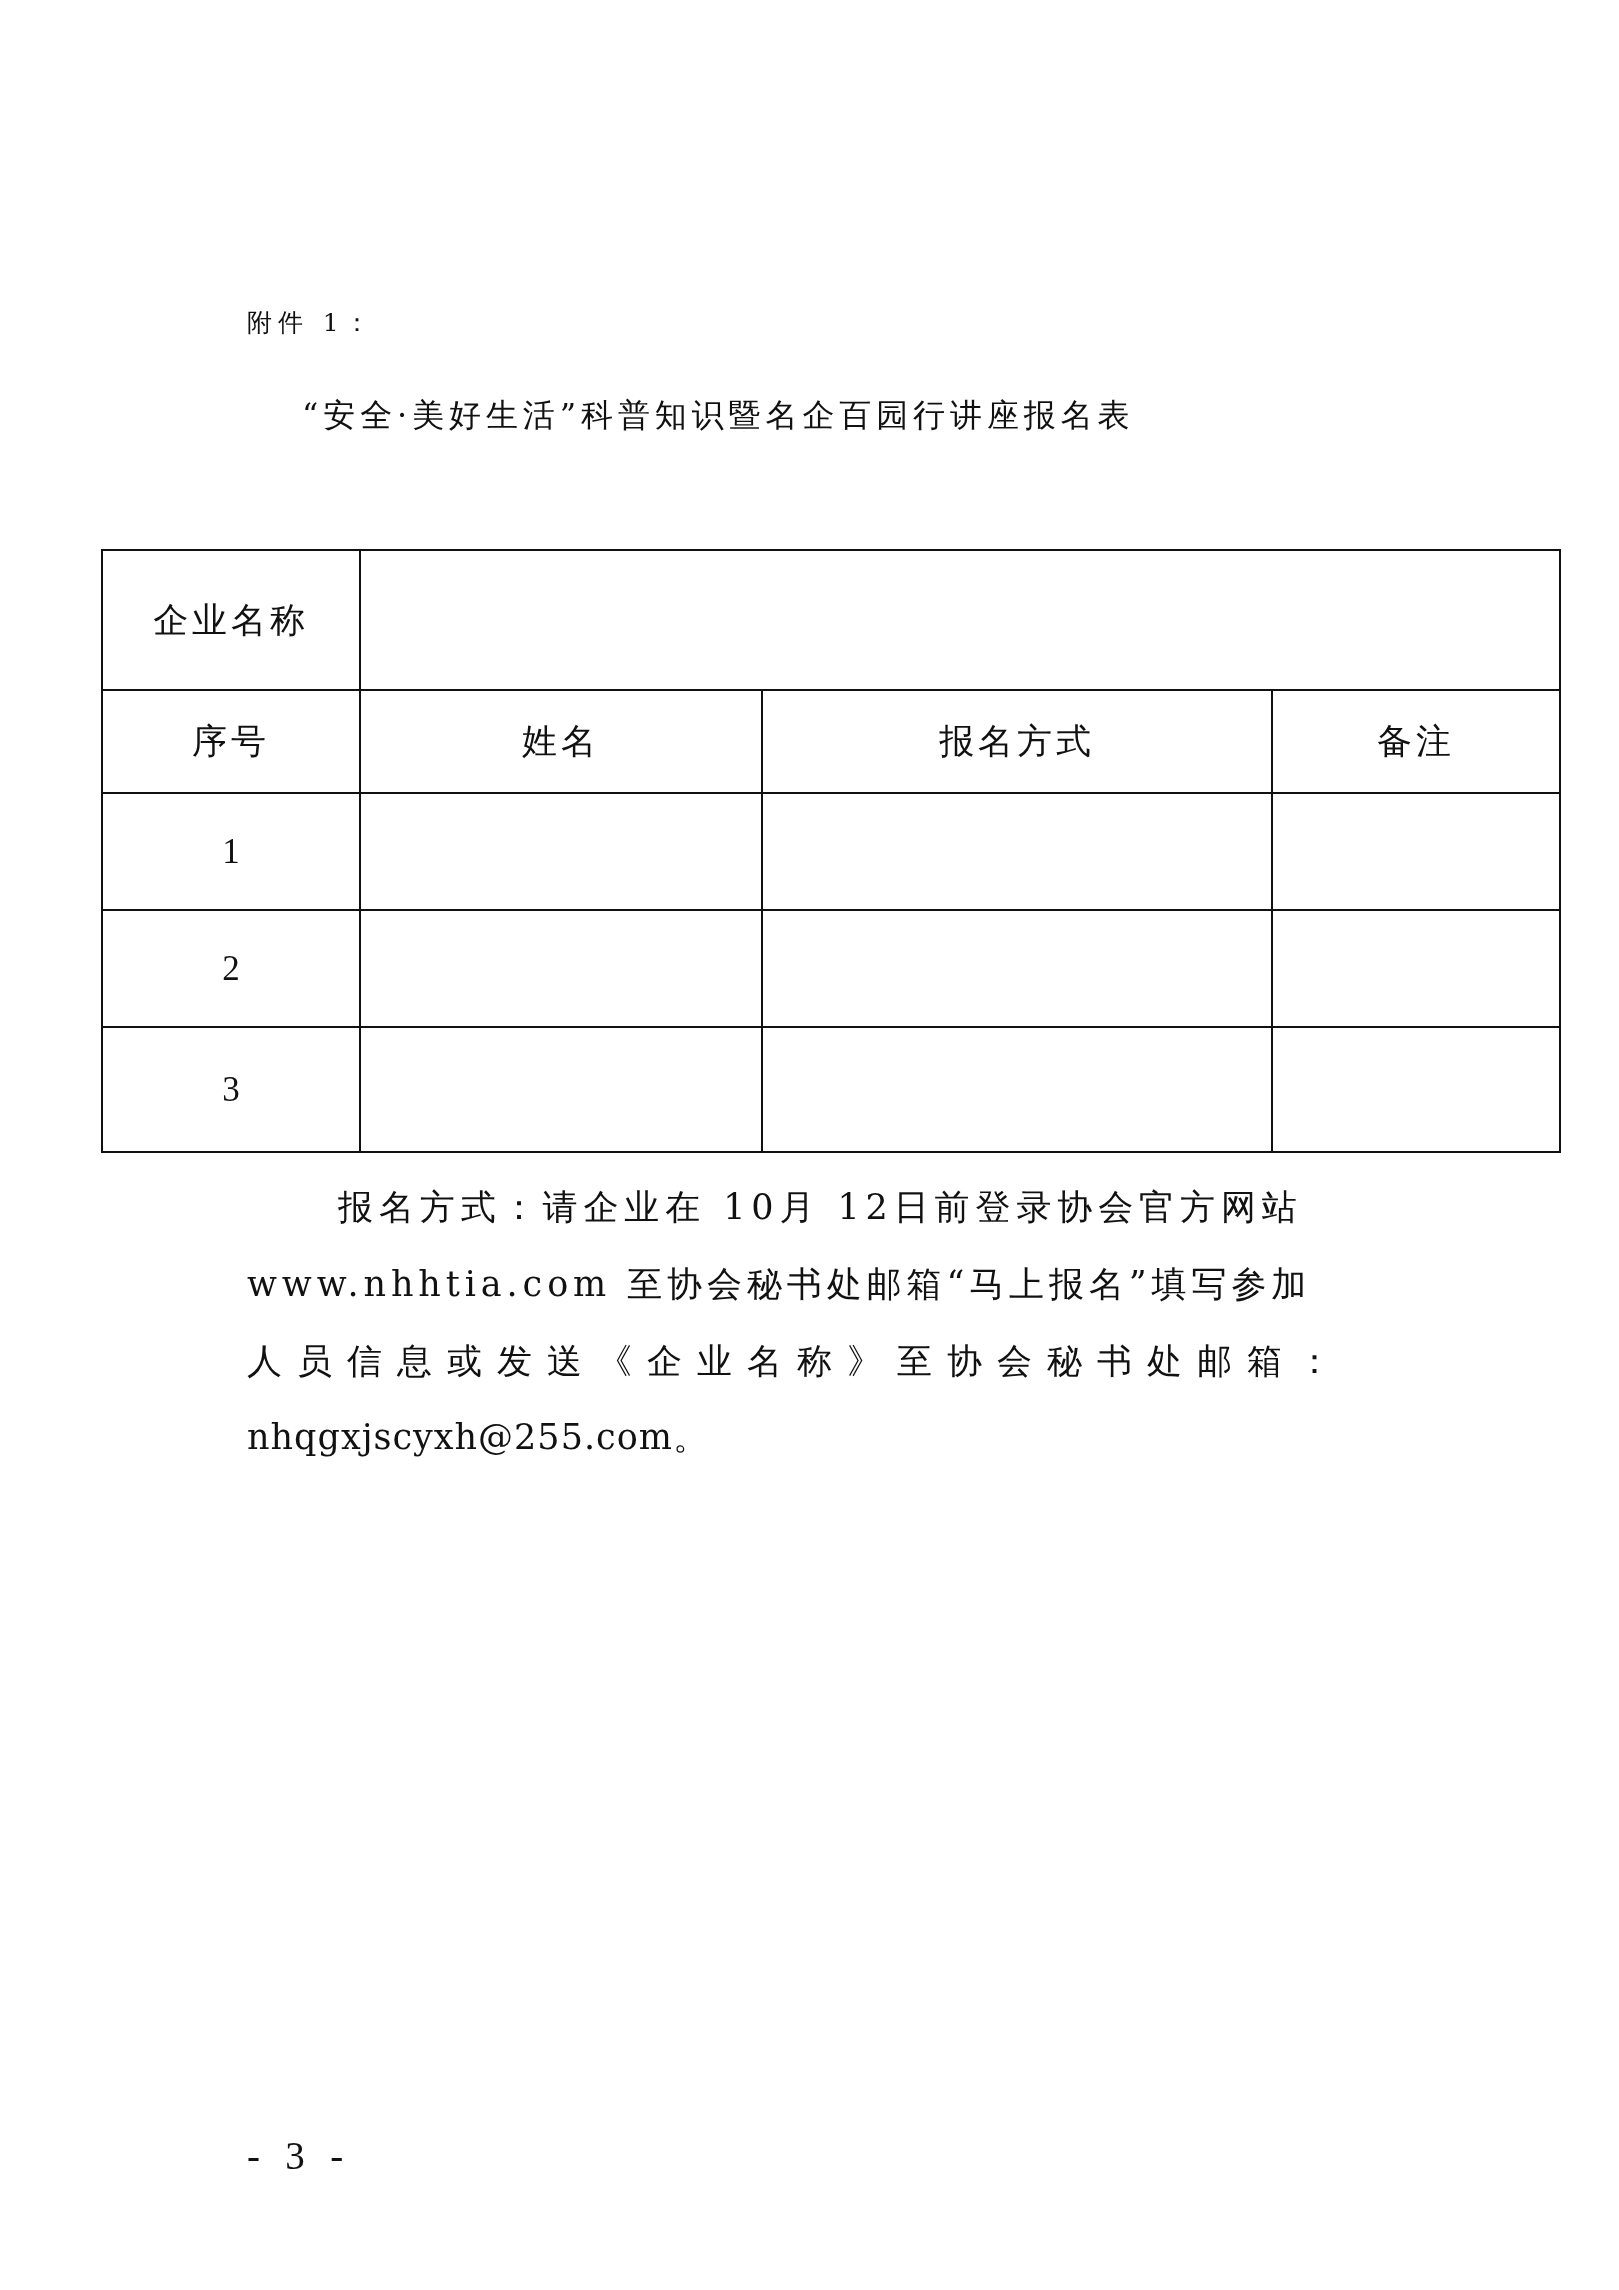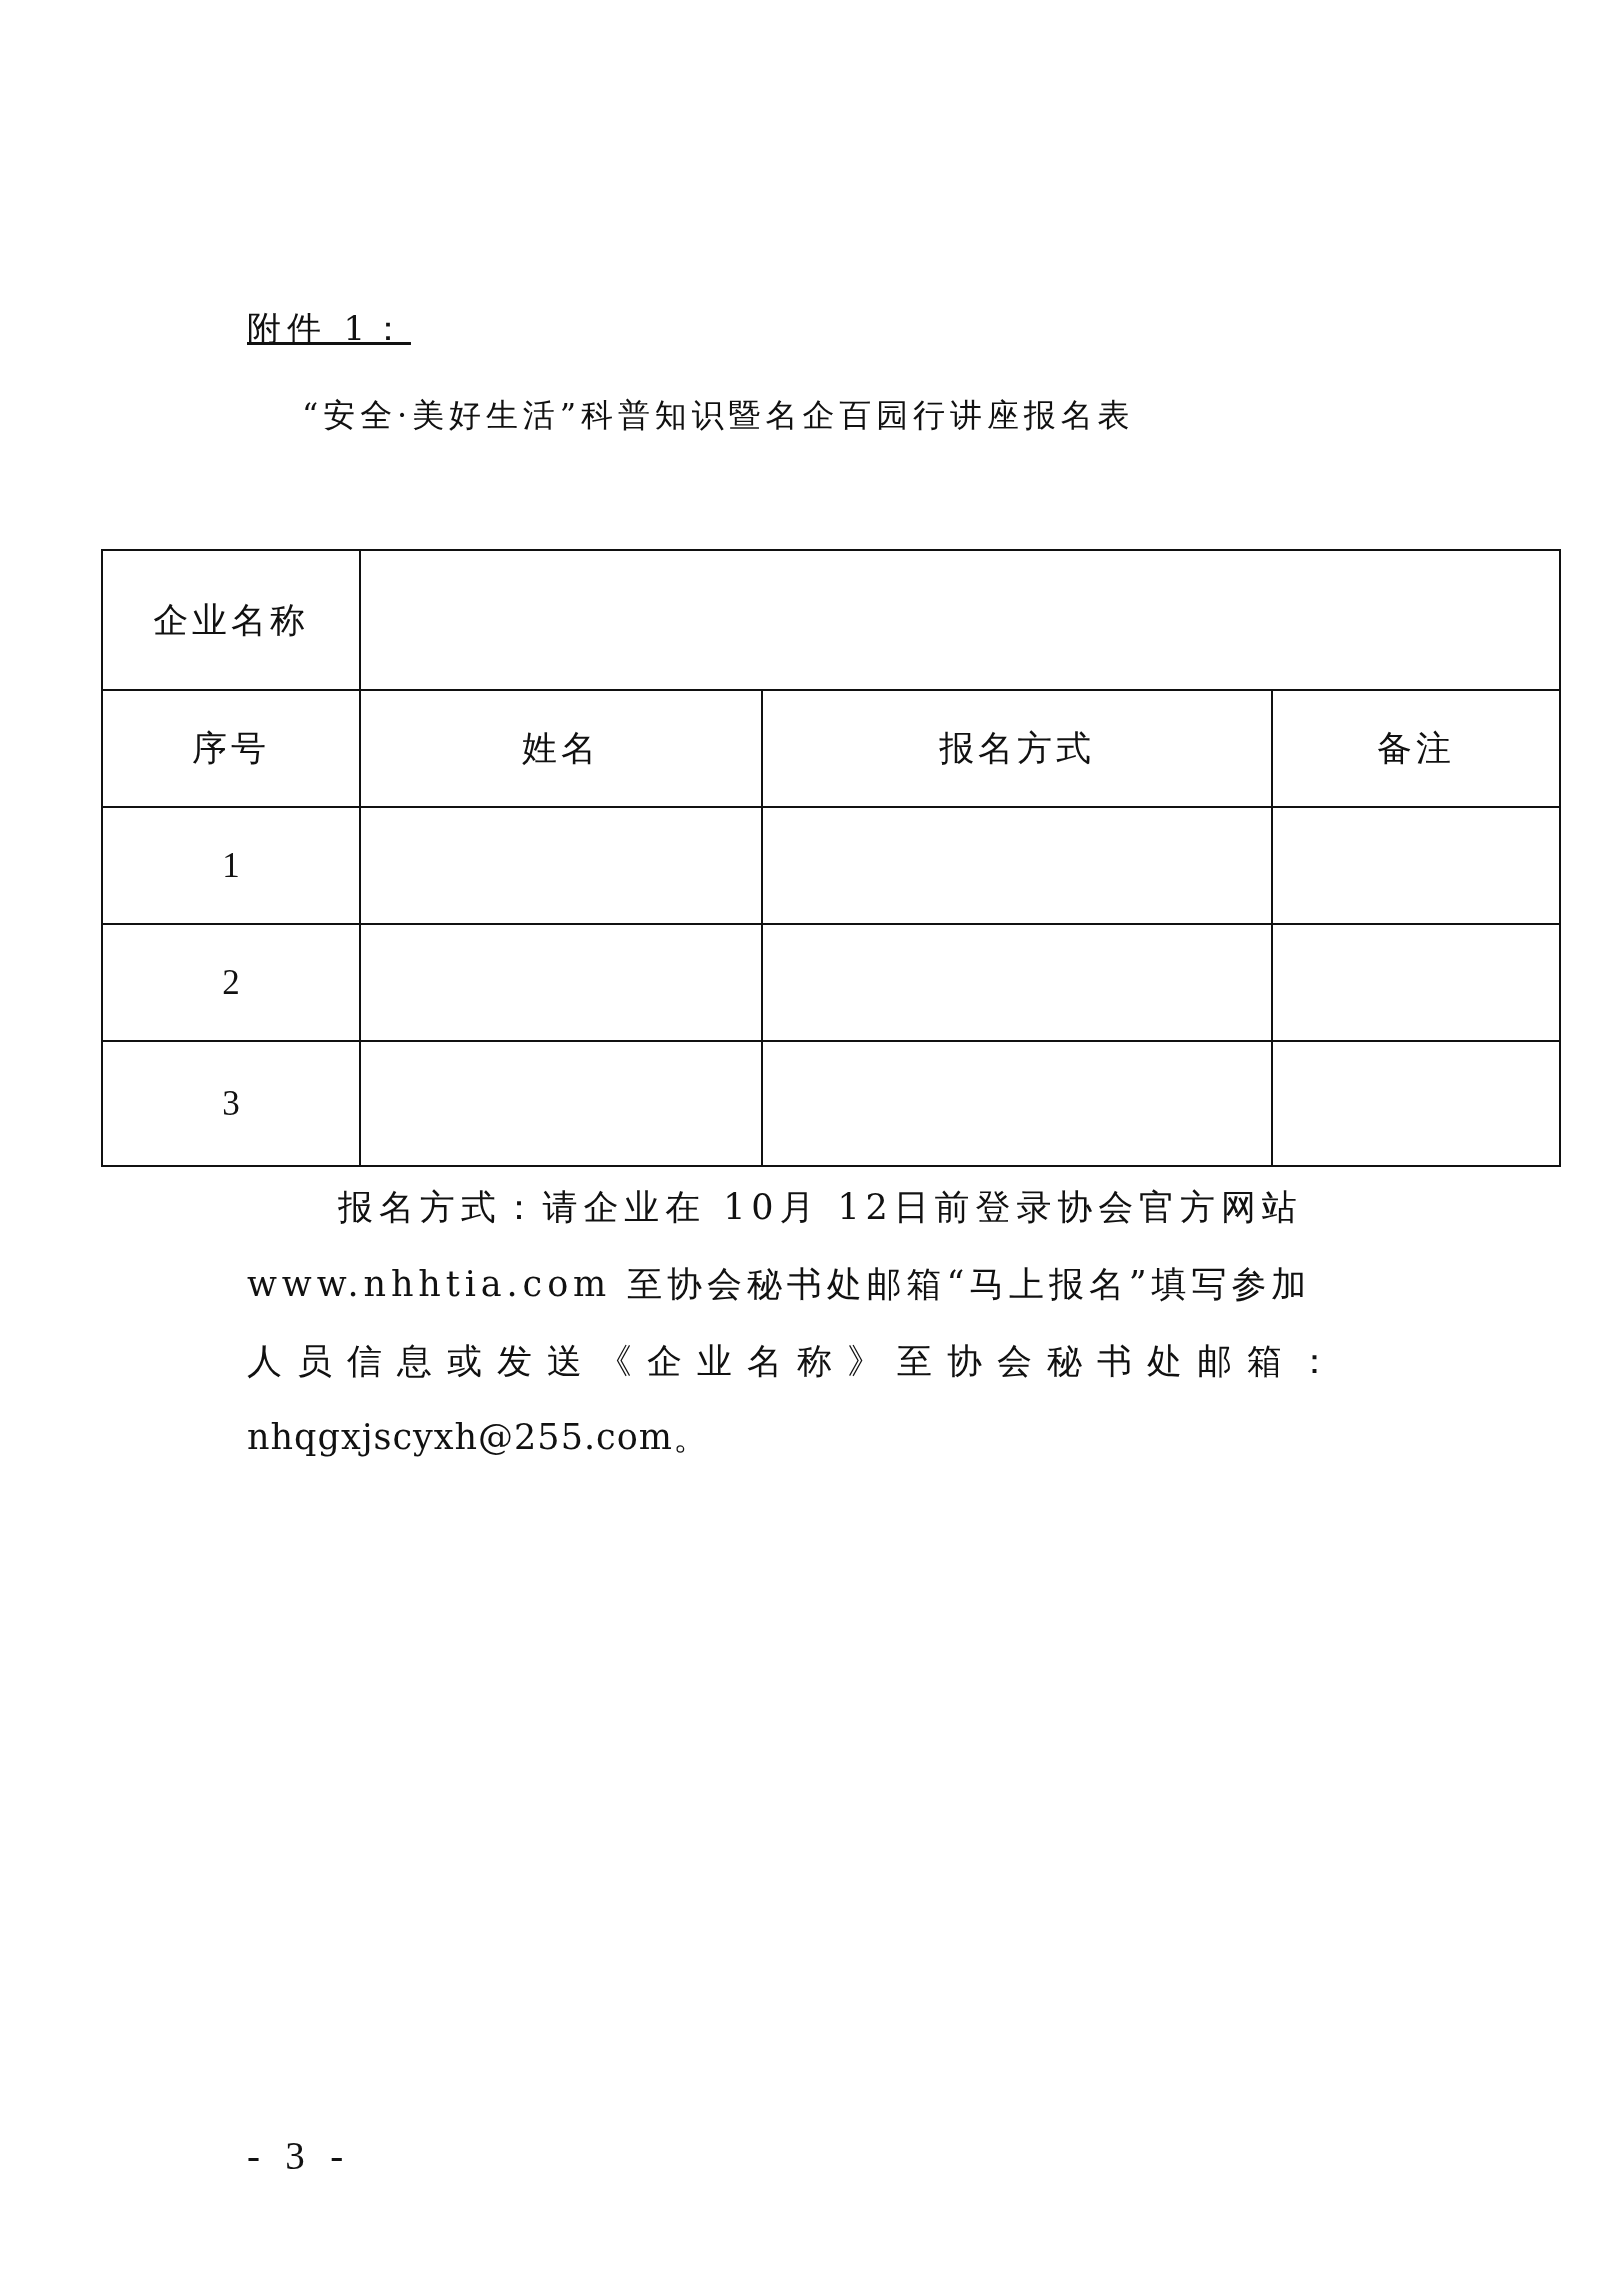--- a/index.html
+++ b/index.html
@@ -1,19 +1,19 @@
 <!DOCTYPE html>
 <html><head>
 <meta charset="utf-8">
 <style>
   html, body { margin: 0; padding: 0; background: #ffffff; }
   body { width: 1619px; height: 2291px; position: relative; overflow: hidden;
          font-family: "DejaVu Serif", "Liberation Serif", serif; color: #111; }
   .abs { position: absolute; white-space: nowrap; }
-  #attach { left: 247px; top: 306px; font-size: 34px; letter-spacing: 5.9px; text-decoration: underline; }
+  #attach { left: 247px; top: 306px; font-size: 25px; letter-spacing: 5.9px; }
   #title { left: 302px; top: 394px; font-size: 32px; letter-spacing: 4.9px; }
   #form-table { position: absolute; left: 101px; top: 549px; width: 1457px;
                 border-collapse: collapse; table-layout: fixed; }
   #form-table td { border: 2px solid #111; text-align: center; vertical-align: middle;
                    font-size: 35px; padding: 0; letter-spacing: 3.9px; }
   #form-table td.num { font-family: "Liberation Serif", serif; letter-spacing: 0; }
   .para { left: 247px; font-size: 35px; letter-spacing: 5.9px; width: 1137px; }
   #p1 { left: 338px; top: 1184px; }
   #p2 { top: 1261px; letter-spacing: 4.9px; }
   #p3 { top: 1338px; letter-spacing: 15px; }
@@ -31,21 +31,21 @@
     <col style="width:258px">
       <col style="width:402px">
       <col style="width:510px">
       <col style="width:288px">
   </colgroup>
   <tbody>
       <tr style="height:140px">
     <td>企业名称</td>
     <td colspan="3"></td>
   </tr>
-  <tr style="height:117px">
+  <tr style="height:103px">
     <td>序号</td>
     <td>姓名</td>
     <td>报名方式</td>
     <td>备注</td>
   </tr>
   <tr style="height:117px">
     <td class="num">1</td>
     <td></td>
     <td></td>
     <td></td>

